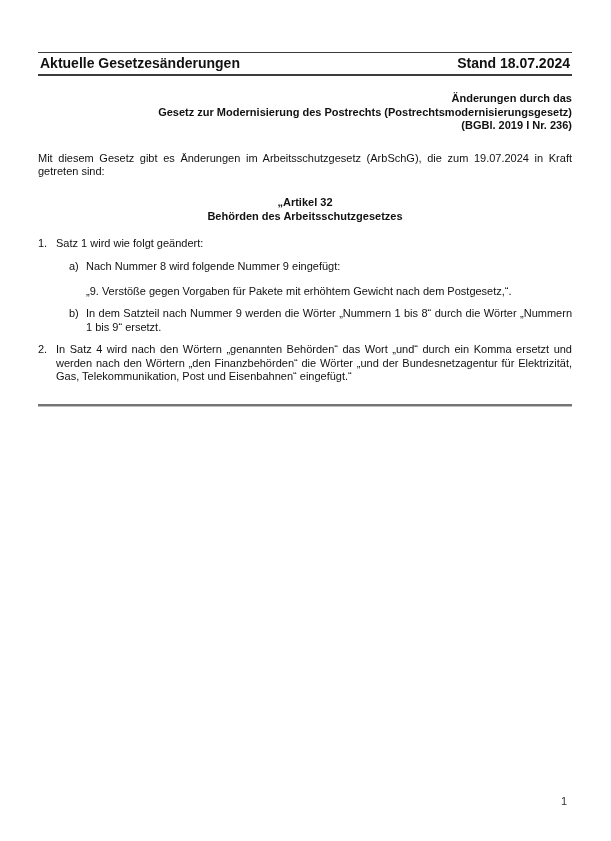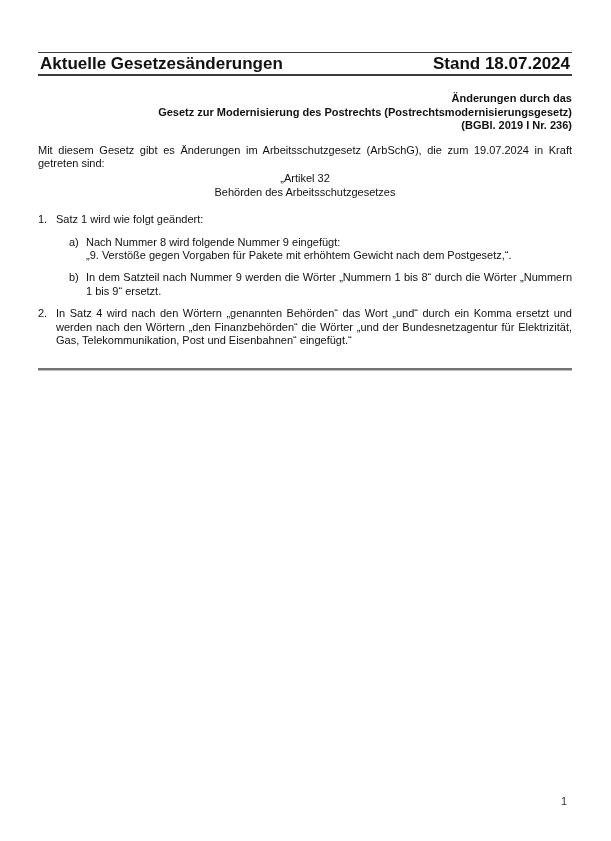--- a/index.html
+++ b/index.html
@@ -29,36 +29,36 @@
     line-height: 13.4px;
   }
   .doc-header {
     display: flex;
     justify-content: space-between;
     align-items: baseline;
     border-top: 1.5px solid #3c3c3c;
     border-bottom: 2.5px double #3c3c3c;
     padding: 4px 2px 4px 2px;
     font-weight: bold;
-    font-size: 17px;
+    font-size: 14px;
   }
   .title-block {
     margin-top: 16px;
     text-align: right;
     font-weight: bold;
   }
   .title-block div { white-space: nowrap; }
   .intro-par {
-    margin-top: 11px;
+    margin-top: 19px;
     text-align: justify;
   }
   .article-heading {
-    margin-top: 2px;
+    margin-top: 18px;
     text-align: center;
-    font-weight: normal;
+    font-weight: bold;
   }
   .body-par {
     margin-top: 14px;
     text-align: justify;
   }
   .amend-list {
     margin-top: 14px;
   }
   .amend-item {
     display: flex;
@@ -80,21 +80,21 @@
   }
   .sub-marker {
     flex: none;
     width: 17px;
   }
   .sub-body {
     flex: 1;
     text-align: justify;
   }
   .quote-par {
-    margin-top: 0;
+    margin-top: 12px;
     text-align: left;
   }
   .section-divider {
     margin-top: 20px;
     height: 0;
     border-top: 2px solid #757575;
     border-bottom: 1px solid #bdbdbd;
   }
   .page-number {
     position: absolute;

